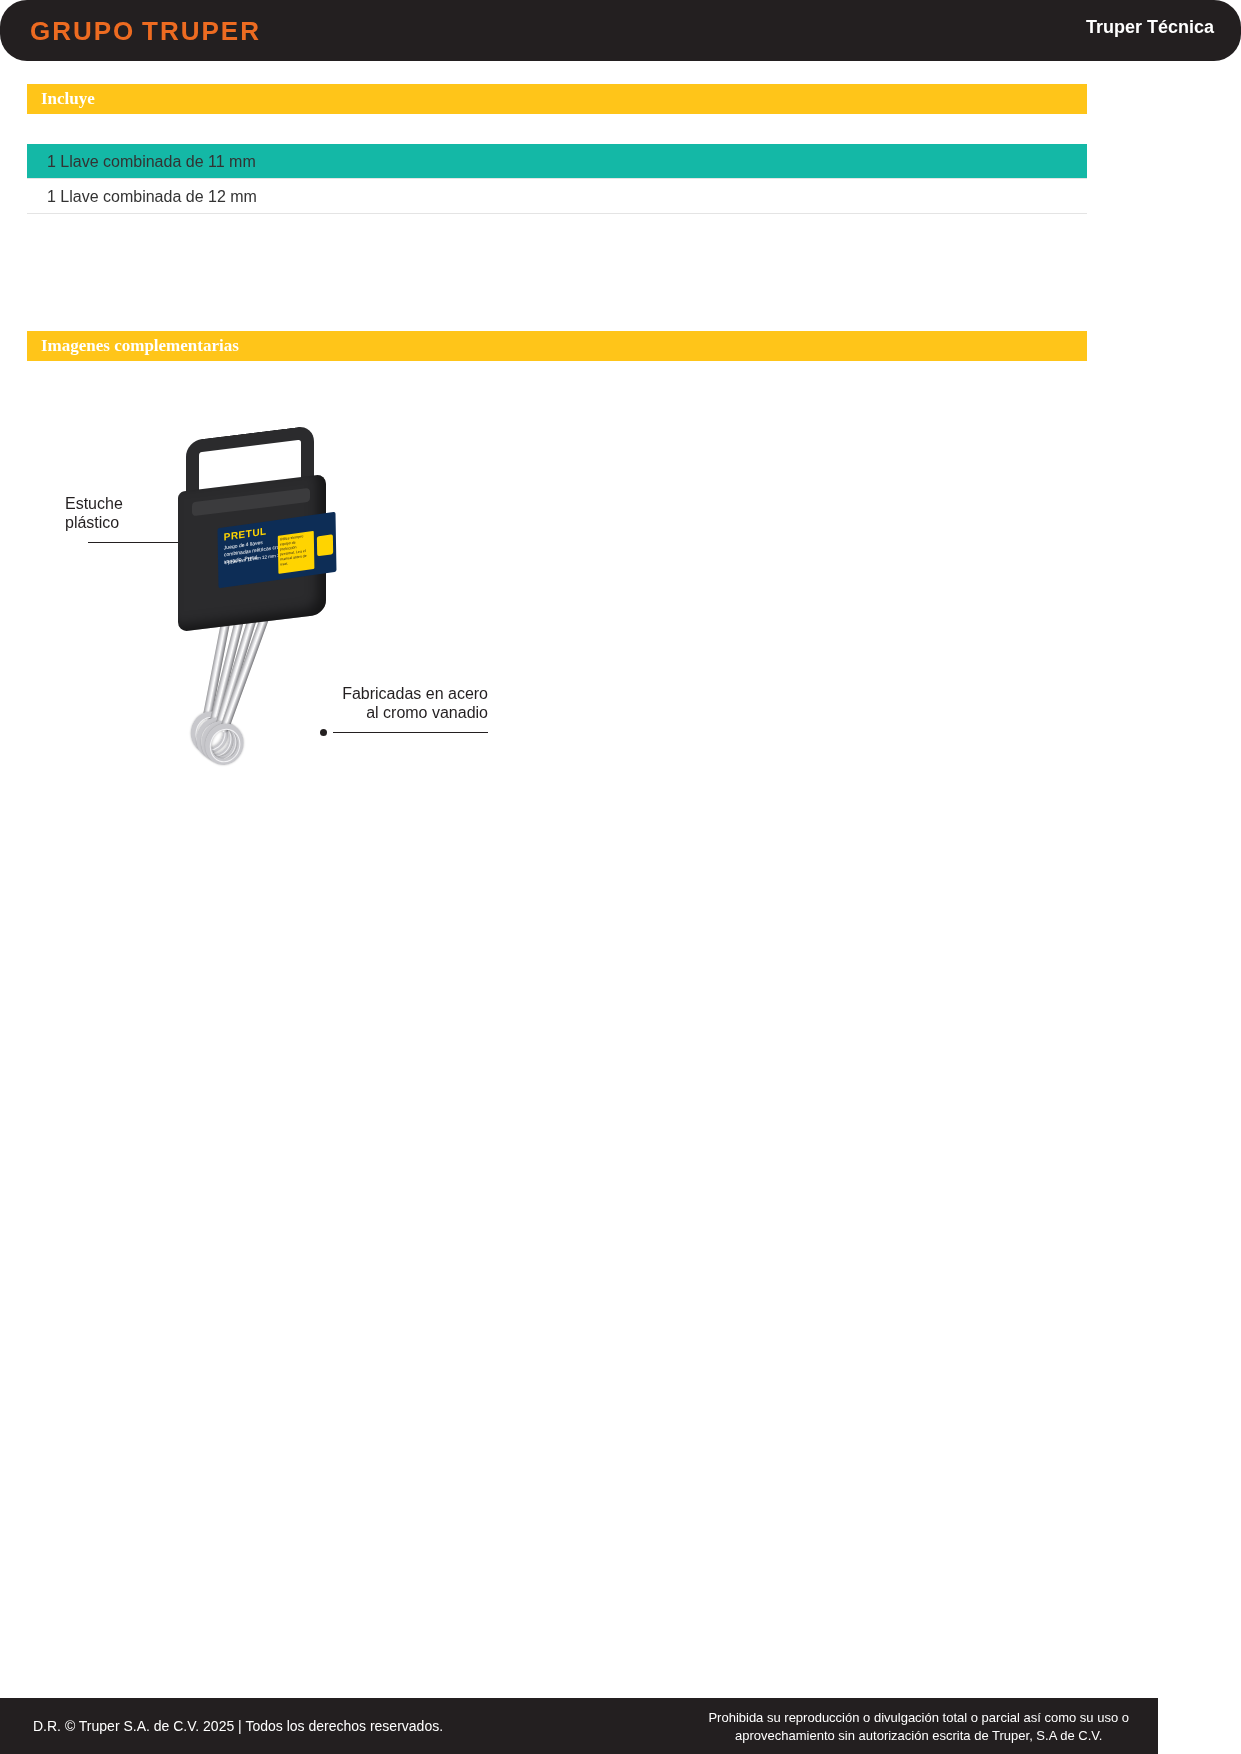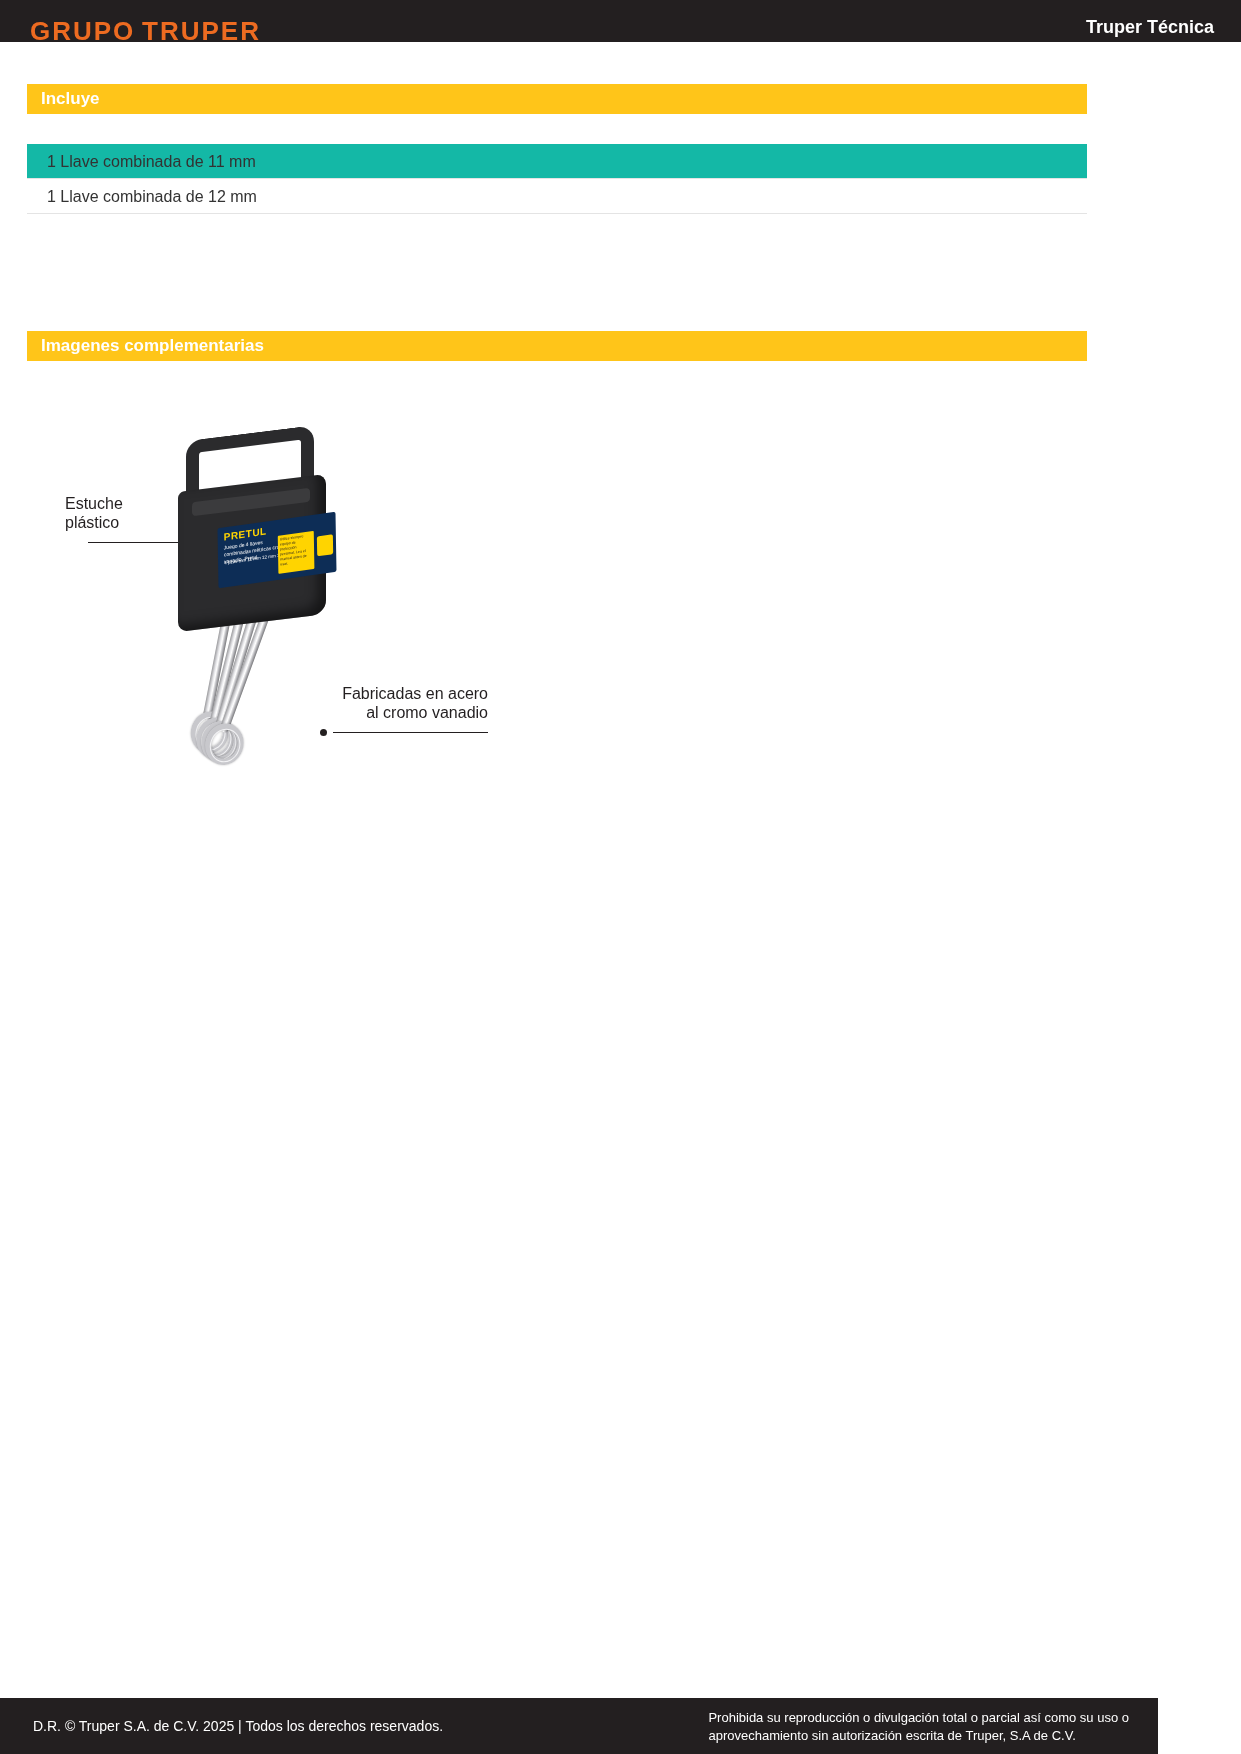--- a/index.html
+++ b/index.html
@@ -14,22 +14,23 @@
     font-family: "Liberation Sans", sans-serif;
     color: #231f20;
     overflow: hidden;
   }
 
   
   .header {
     position: absolute;
     top: 0; left: 0;
     width: 1241px;
-    height: 42px;
+    height: 61px;
     background: #231f20;
+    border-radius: 27px;
   }
   .brand {
     position: absolute;
     left: 30px;
     top: 16px;
     font-size: 26px;
     font-weight: bold;
     letter-spacing: -0.5px;
     color: #ed6b21;
     white-space: nowrap;
@@ -51,20 +52,21 @@
     left: 27px;
     width: 1060px;
     height: 30px;
     background: #ffc519;
     color: #ffffff;
     font-size: 17px;
     font-weight: bold;
     line-height: 30px;
     padding-left: 14px;
     box-sizing: border-box;
+    font-family: Liberation Serif, serif;
   }
   #bar-incluye { top: 84px; }
   #bar-imagenes { top: 331px; }
 
   
   .includes {
     position: absolute;
     left: 27px;
     top: 131px;
     width: 1060px;
@@ -274,21 +276,21 @@
     color: #ffffff;
     font-size: 14px;
     white-space: nowrap;
   }
   .footer-right {
     position: absolute;
     right: 29px;
     top: 11px;
     color: #ffffff;
     font-size: 13px;
-    text-align: left;
+    text-align: center;
     line-height: 18px;
     white-space: nowrap;
   }
 </style>
 </head>
 <body>
 
 <div class="header">
   <div class="brand">
     <span class="sp">GRUPO</span><span>&nbsp;</span><span class="sp">TRUPER</span>

